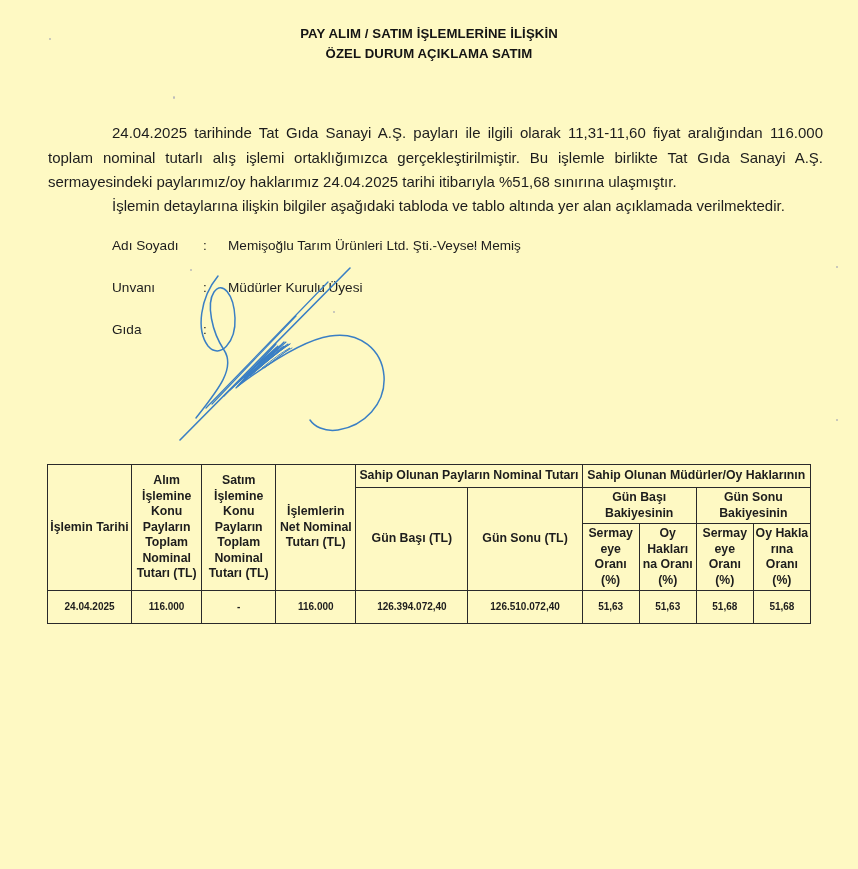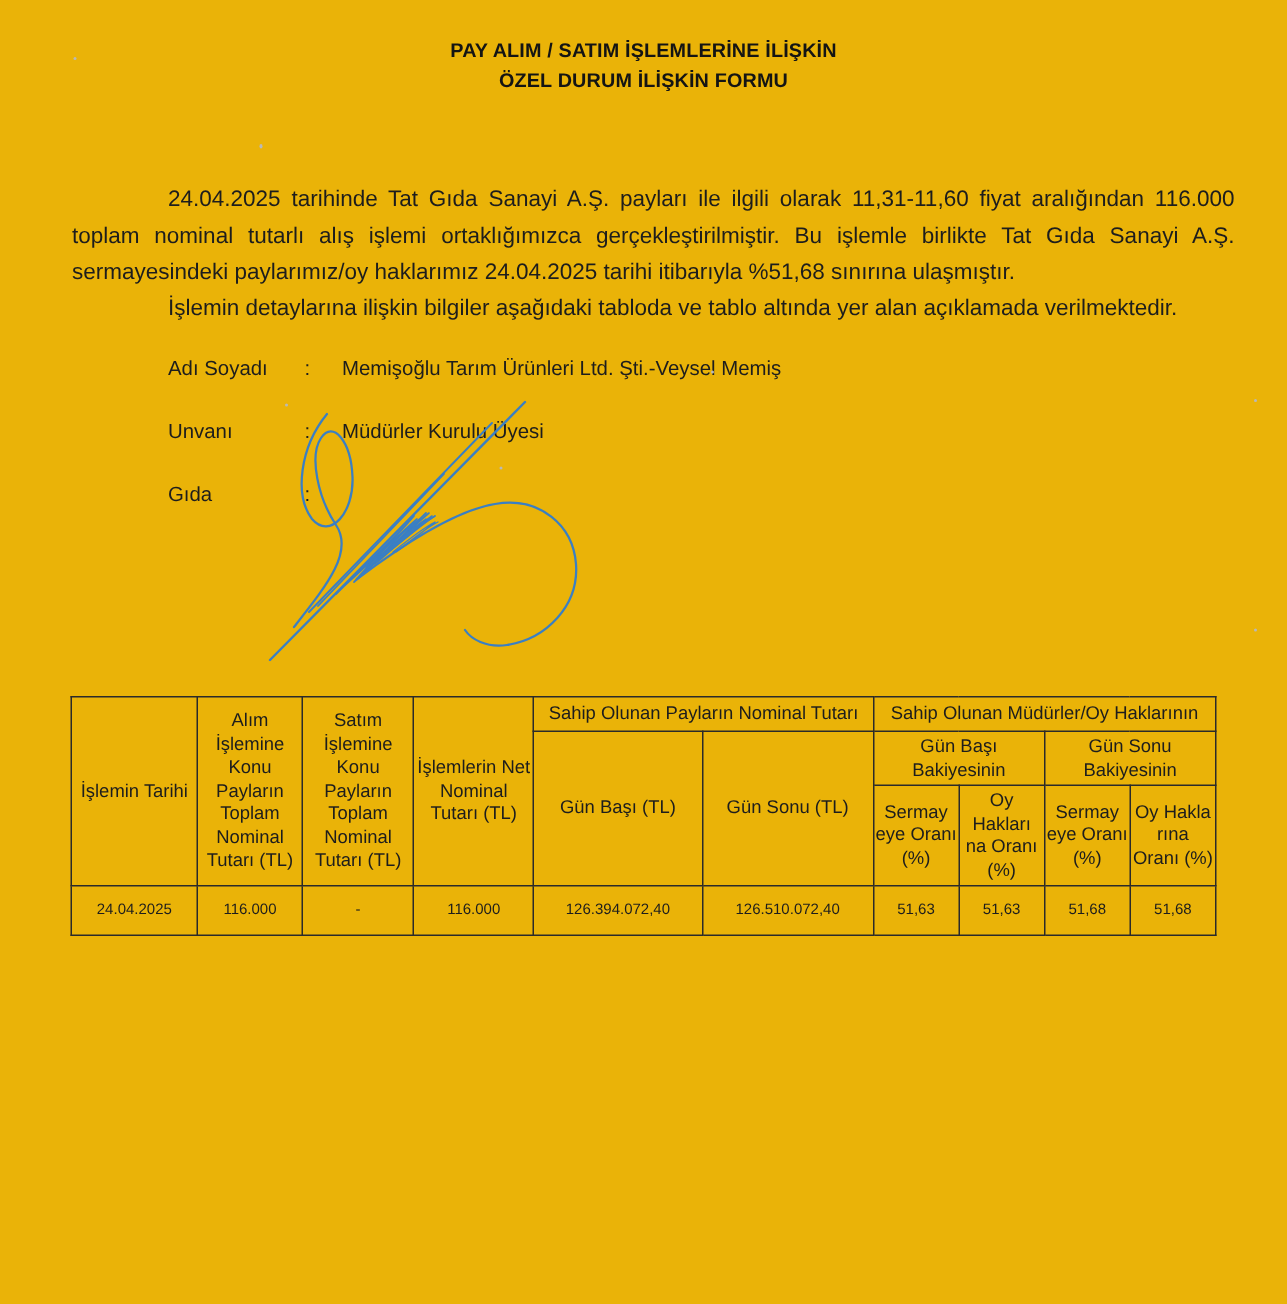--- a/index.html
+++ b/index.html
@@ -12,21 +12,21 @@
     height: 869px;
     position: relative;
     font-family: "Liberation Sans", sans-serif;
     color: #1b1b1b;
     overflow: hidden;
   }
 
   .page {
     position: absolute;
     inset: 0;
-    background: #eab308;
+    background: #fef9c3;
   }
 
   
   .doc-title {
     position: absolute;
     top: 24px;
     left: 0;
     width: 858px;
     text-align: center;
     font-weight: bold;
@@ -109,21 +109,21 @@
     width: 764px;
     table-layout: fixed;
     font-size: 12.3px;
     color: #1d1d1d;
   }
   table.data-table th,
   table.data-table td {
     border: 1px solid #2a2a2a;
     text-align: center;
     vertical-align: middle;
-    font-weight: normal;
+    font-weight: bold;
     padding: 2px 1px;
     line-height: 15.5px;
   }
   table.data-table thead th {
     height: 18px;
   }
   .h-tall { height: 178px; }
   td.cell {
     height: 28px;
     font-size: 10px;
@@ -149,21 +149,21 @@
     border-radius: 50%;
   }
 </style>
 </head>
 <body>
 
 <div class="page">
 
   <div class="doc-title">
     <span>PAY ALIM / SATIM İŞLEMLERİNE İLİŞKİN</span>
-    <span class="line2">ÖZEL DURUM İLİŞKİN FORMU</span>
+    <span class="line2">ÖZEL DURUM AÇIKLAMA SATIM</span>
   </div>
 
   <div class="para para-1">24.04.2025 tarihinde Tat Gıda Sanayi A.Ş. payları ile ilgili olarak 11,31-11,60 fiyat aralığından 116.000 toplam nominal tutarlı alış işlemi ortaklığımızca gerçekleştirilmiştir. Bu işlemle birlikte Tat Gıda Sanayi A.Ş. sermayesindeki paylarımız/oy haklarımız 24.04.2025 tarihi itibarıyla %51,68 sınırına ulaşmıştır.</div>
 
   <div class="para para-2">İşlemin detaylarına ilişkin bilgiler aşağıdaki tabloda ve tablo altında yer alan açıklamada verilmektedir.</div>
 
   <div class="field-row row-name">
     <span class="field-label">Adı Soyadı</span>
     <span class="field-colon">:</span>
     <span class="field-value">Memişoğlu Tarım Ürünleri Ltd. Şti.-Veysel Memiş</span>

